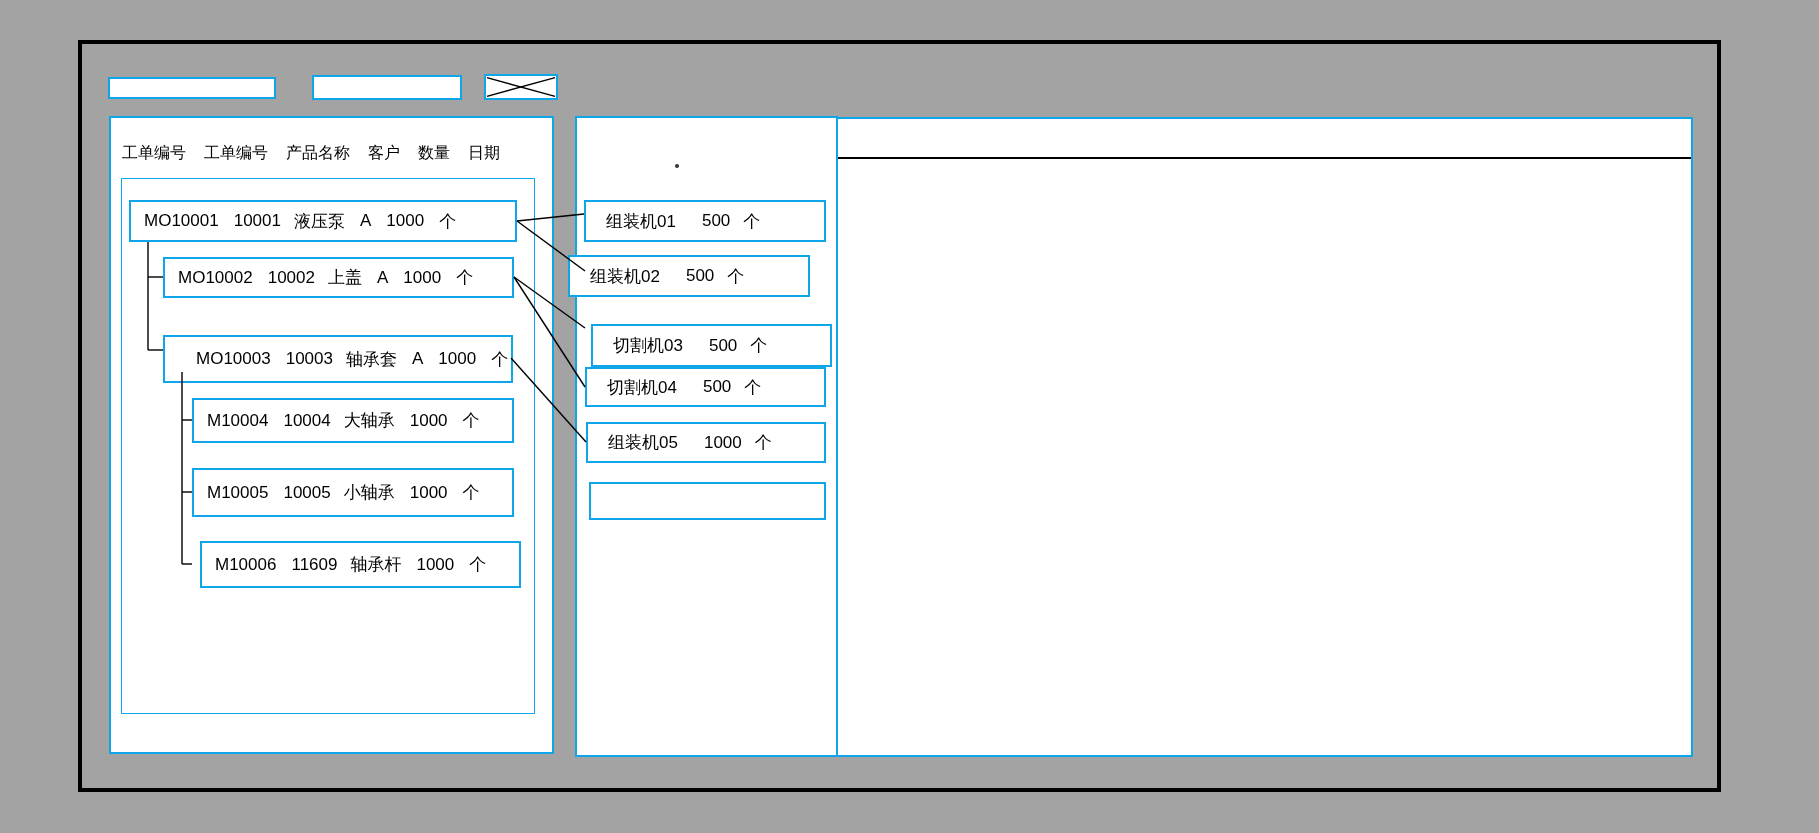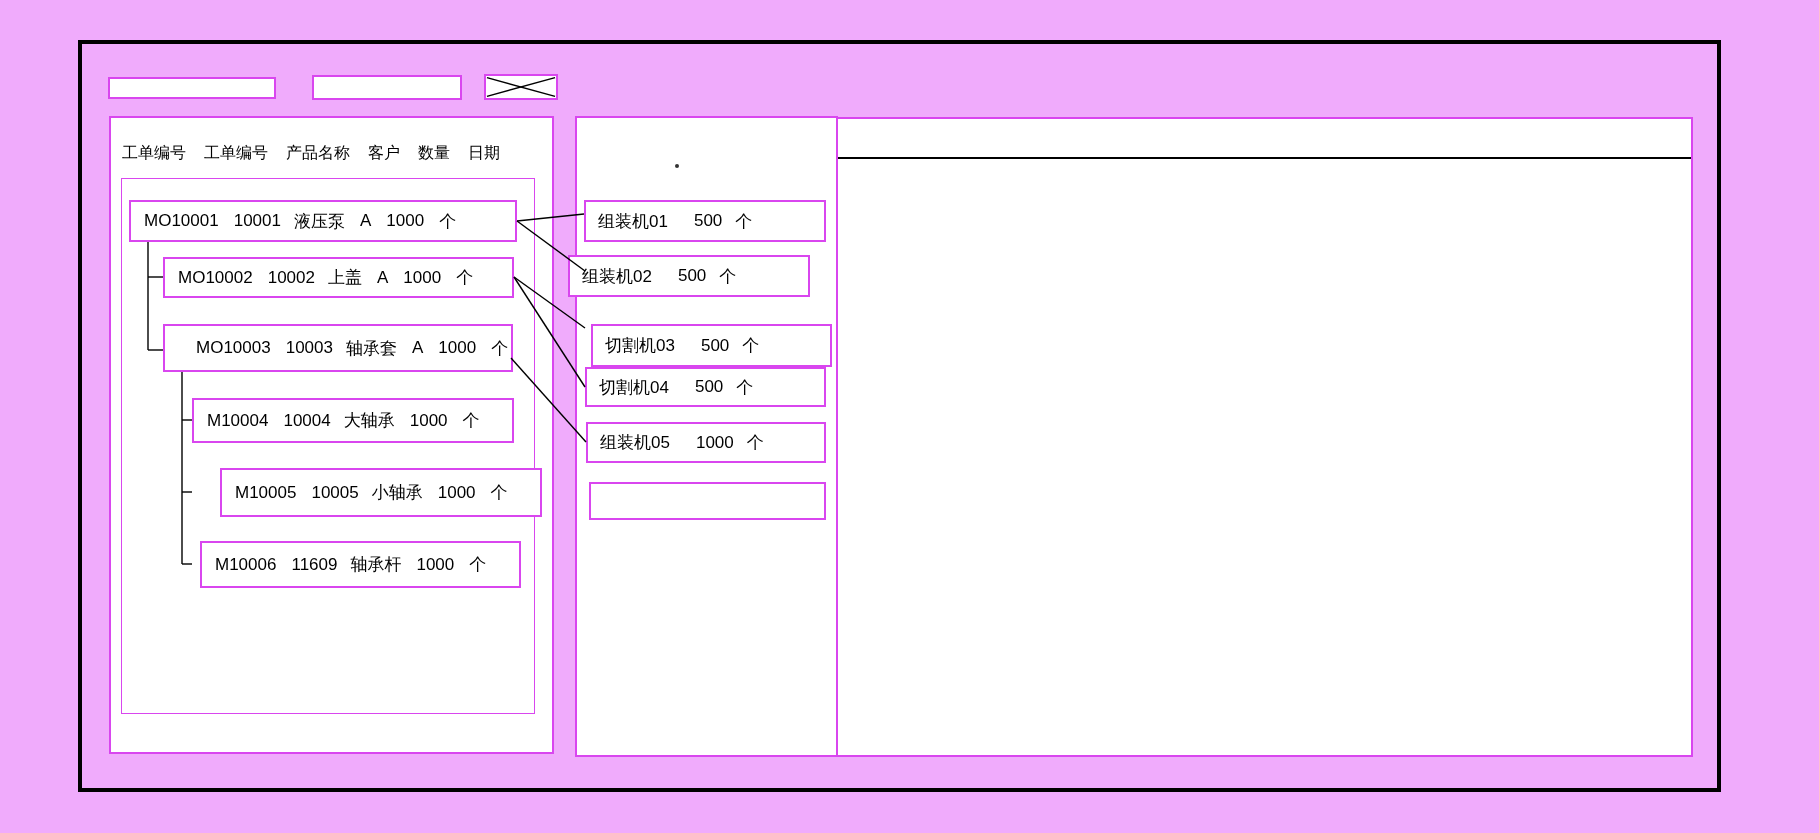--- a/index.html
+++ b/index.html
@@ -1,42 +1,42 @@
 <!DOCTYPE html>
 <html><head>
 <meta charset="utf-8">
 <style>
   html,body{margin:0;padding:0;background:#ffffff;}
-  #canvas{position:relative;width:1819px;height:833px;background:#f0abfc;overflow:hidden;
+  #canvas{position:relative;width:1819px;height:833px;background:#a3a3a3;overflow:hidden;
           font-family:"Liberation Sans","DejaVu Sans",sans-serif;color:#000;}
   .abs{position:absolute;box-sizing:border-box;}
-  .box{border:2px solid #d946ef;background:#fff;}
+  .box{border:2px solid #0ea5e9;background:#fff;}
   
   #outer{left:78px;top:40px;width:1643px;height:752px;border:4px solid #000;background:transparent;}
   
   #rect1{left:108px;top:77px;width:168px;height:22px;}
   #rect2{left:312px;top:75px;width:150px;height:25px;}
   #xbox{left:484px;top:74px;width:74px;height:26px;padding:0;}
   #xbox svg{display:block;width:100%;height:100%;}
   
   #left-panel{left:109px;top:116px;width:445px;height:638px;}
   #col-header{left:122px;top:142px;width:425px;height:22px;display:flex;align-items:center;gap:18px;
               font-size:16px;white-space:pre;}
   #inner{left:121px;top:178px;width:414px;height:536px;border-width:1.5px;}
   .order-node{display:flex;align-items:center;padding-left:13px;gap:15px;font-size:17px;white-space:pre;}
   #b1{left:129px;top:200px;width:388px;height:42px;}
   #b2{left:163px;top:257px;width:351px;height:41px;}
-  #b3{left:163px;top:324px;width:350px;height:48px;padding-left:31px;}
+  #b3{left:163px;top:335px;width:350px;height:48px;padding-left:31px;}
   #b4{left:192px;top:398px;width:322px;height:45px;}
-  #b5{left:192px;top:468px;width:322px;height:49px;margin-left:28px;}
+  #b5{left:192px;top:468px;width:322px;height:49px;}
   #b6{left:200px;top:541px;width:321px;height:47px;}
   .order-node .f-name{margin-left:-2px;}
   
   #middle-panel{left:575px;top:116px;width:263px;height:641px;}
-  .wc-item{display:flex;align-items:center;padding-left:12px;font-size:17px;white-space:pre;}
+  .wc-item{display:flex;align-items:center;padding-left:20px;font-size:17px;white-space:pre;}
   .wc-item .f-wcname{margin-right:26px;}
   .wc-item .f-wcqty{margin-right:13px;}
   #m1{left:584px;top:200px;width:242px;height:42px;}
   #m2{left:568px;top:255px;width:242px;height:42px;}
   #m3{left:591px;top:308px;width:241px;height:43px;margin-top:16px;}
   #m4{left:585px;top:367px;width:241px;height:40px;}
   #m5{left:586px;top:422px;width:240px;height:41px;}
   #m-empty{left:589px;top:482px;width:237px;height:38px;}
   #dot{left:675px;top:164px;width:4px;height:4px;background:#333;border-radius:50%;}
   

